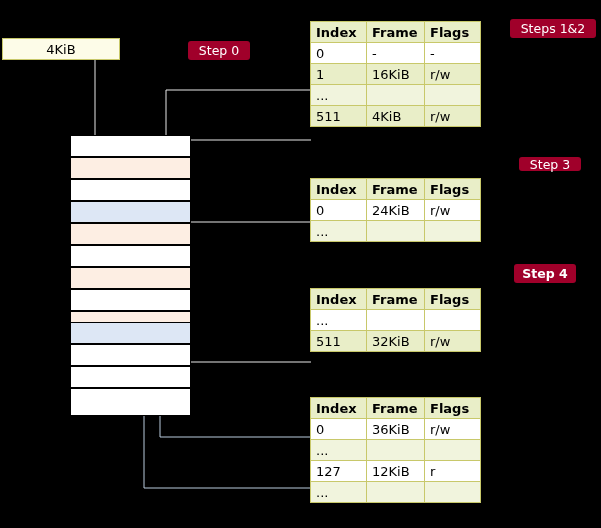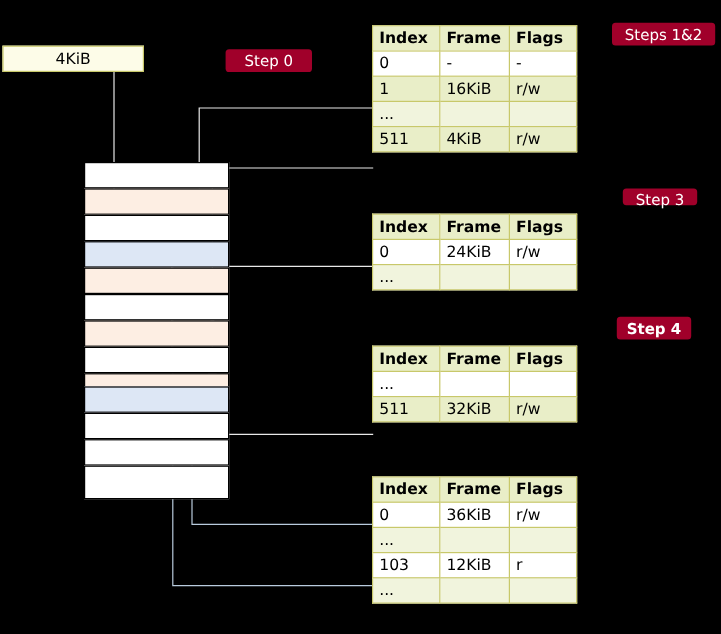--- a/index.html
+++ b/index.html
@@ -38,21 +38,21 @@
 
   
   .step-label {
     position: absolute;
     box-sizing: border-box;
     background: #a0002a;
     color: #ffffff;
     font-size: 12.5px;
     border-radius: 3px;
     display: flex;
-    align-items: flex-start;
+    align-items: center;
     justify-content: center;
     padding: 2px 8px;
     white-space: nowrap;
   }
 
   
   .mem-col {
     position: absolute;
     box-sizing: border-box;
   }
@@ -120,21 +120,21 @@
     <path d="M177 240 L177 315" stroke="#d8d8d8" stroke-width="1" fill="none"></path>
     <path d="M177 322 L173 310 L181 310 Z" fill="#d2d2d2"></path>
     <path d="M143 208 L143 300" stroke="#d8d8d8" stroke-width="1" fill="none"></path>
     <path d="M120 155 L120 430" stroke="#d8d8d8" stroke-width="0" fill="none"></path>
   </svg>
 
   <div class="kib-box" style="left:2px; top:38px; width:118px; height:22px;">
     <span>4KiB</span>
   </div>
 
-  <div class="step-label" style="left:188px; top:41px; width:72px; height:19px;">
+  <div class="step-label" style="left:188px; top:41px; width:62px; height:19px;">
     <span>Step 0</span>
   </div>
   <div class="step-label" style="left:510px; top:19px; width:86px; height:19px;">
     <span>Steps 1&amp;2</span>
   </div>
   <div class="step-label" style="left:519px; top:157px; width:62px; height:14px;">
     <span>Step 3</span>
   </div>
   <div class="step-label" style="left:514px; top:264px; width:62px; height:19px;font-weight:bold;">
     <span>Step 4</span>
@@ -265,21 +265,21 @@
         <td>0</td>
         <td>36KiB</td>
         <td>r/w</td>
       </tr>
       <tr class="row-ell">
         <td>...</td>
         <td></td>
         <td></td>
       </tr>
       <tr class="row-plain">
-        <td>103</td>
+        <td>127</td>
         <td>12KiB</td>
         <td>r</td>
       </tr>
       <tr class="row-ell">
         <td>...</td>
         <td></td>
         <td></td>
       </tr>
     </tbody>
   </table>

